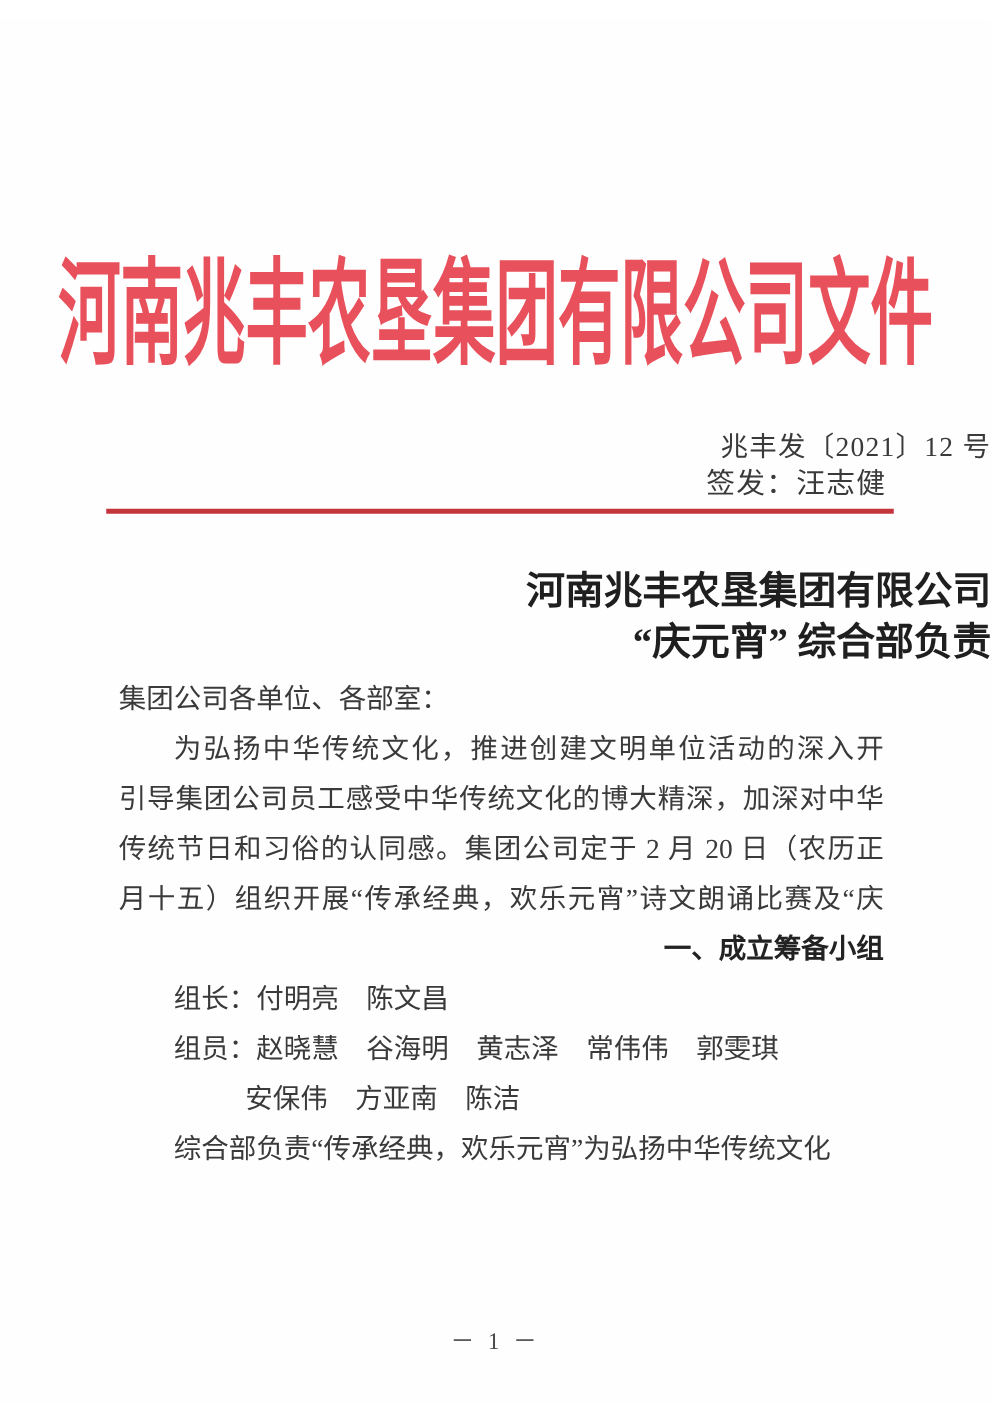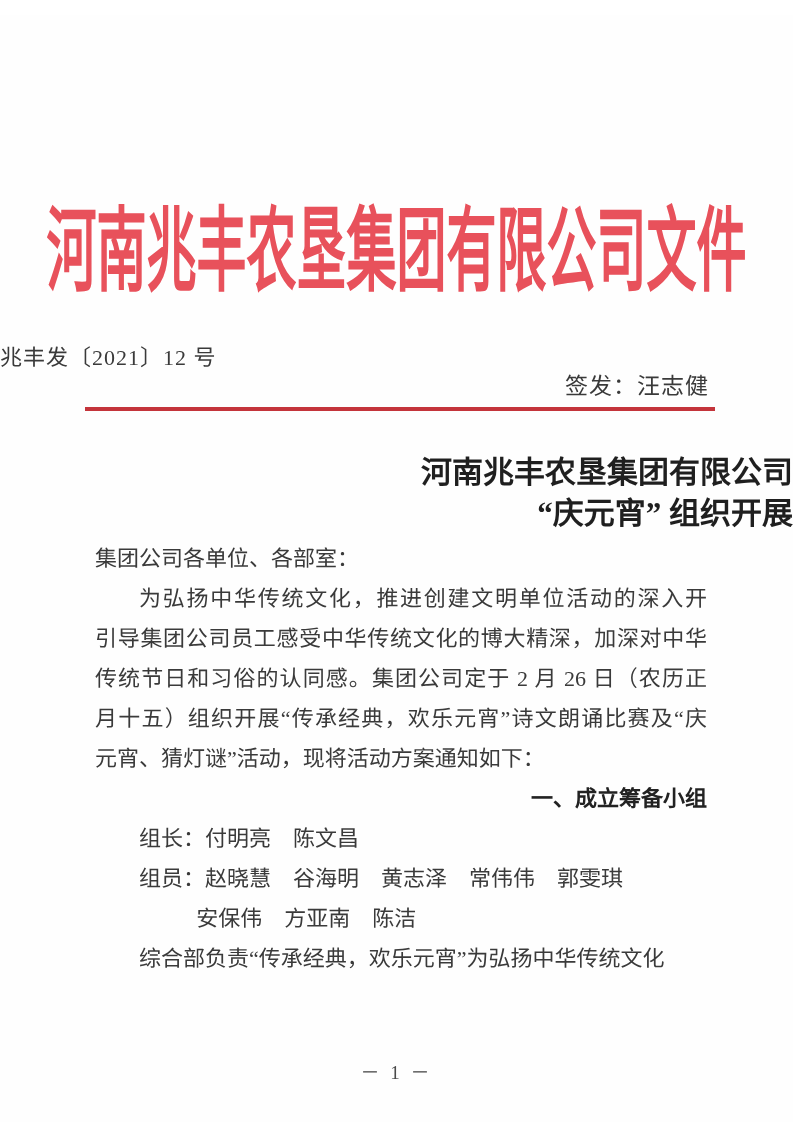--- a/index.html
+++ b/index.html
@@ -32,21 +32,21 @@
     transform: scaleY(1.85);
     transform-origin: center center;
   }
   .doc-number {
     position: absolute;
     top: 328px;
     left: 0;
     width: 100%;
     height: 30px;
     line-height: 30px;
-    text-align: left;
+    text-align: right;
     font-size: 22px;
     letter-spacing: 1px;
   }
   .issuer {
     position: absolute;
     top: 358px;
     right: 84px;
     height: 28px;
     line-height: 28px;
     font-size: 23px;
@@ -118,30 +118,29 @@
   <div class="org-title" style="color: rgb(232, 81, 91);">河南兆丰农垦集团有限公司文件</div>
 
   <div class="doc-number">兆丰发〔2021〕12 号</div>
 
   <div class="issuer">签发：汪志健</div>
 
   <div class="red-rule" style="background: rgb(196, 52, 59);"></div>
 
   <div class="doc-title">
     <div>河南兆丰农垦集团有限公司</div>
-    <div>“庆元宵” 组织开展</div>
+    <div>“庆元宵” 综合部负责</div>
   </div>
 
   <div class="body-block">
     <div class="line">集团公司各单位、各部室：</div>
     <div class="line just indent">为弘扬中华传统文化，推进创建文明单位活动的深入开展，</div>
     <div class="line just">引导集团公司员工感受中华传统文化的博大精深，加深对中华</div>
-    <div class="line just">传统节日和习俗的认同感。集团公司定于 2 月 26 日（农历正</div>
+    <div class="line just">传统节日和习俗的认同感。集团公司定于 2 月 20 日（农历正</div>
     <div class="line just">月十五）组织开展“传承经典，欢乐元宵”诗文朗诵比赛及“庆</div>
-    <div class="line">元宵、猜灯谜”活动，现将活动方案通知如下：</div>
     <div class="line indent heading">一、成立筹备小组</div>
     <div class="line indent">组长：付明亮　陈文昌</div>
     <div class="line indent">组员：赵晓慧　谷海明　黄志泽　常伟伟　郭雯琪</div>
     <div class="line indent-deep">安保伟　方亚南　陈洁</div>
     <div class="line indent">综合部负责“传承经典，欢乐元宵”为弘扬中华传统文化</div>
   </div>
 
   <div class="page-number">－ 1 －</div>
 
 </div>

